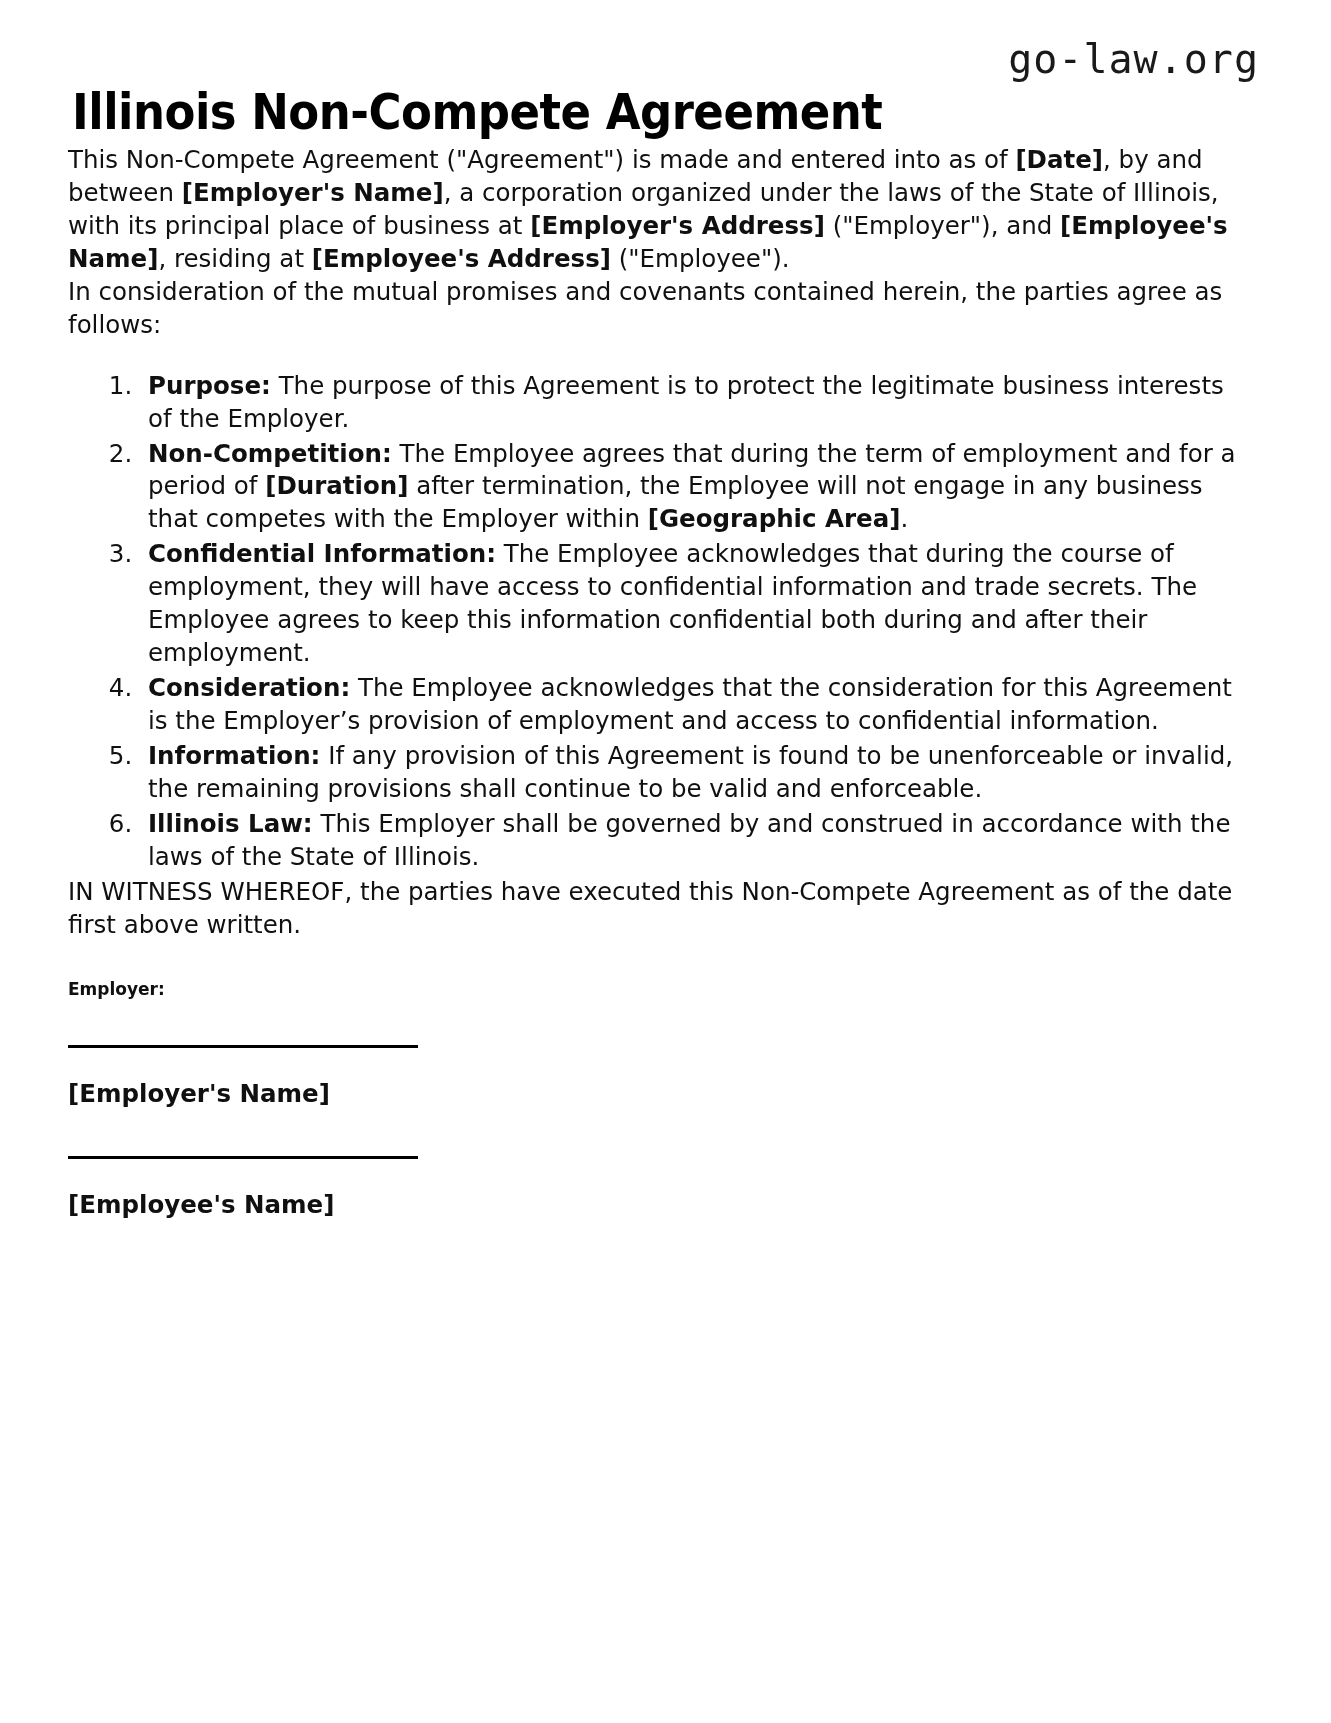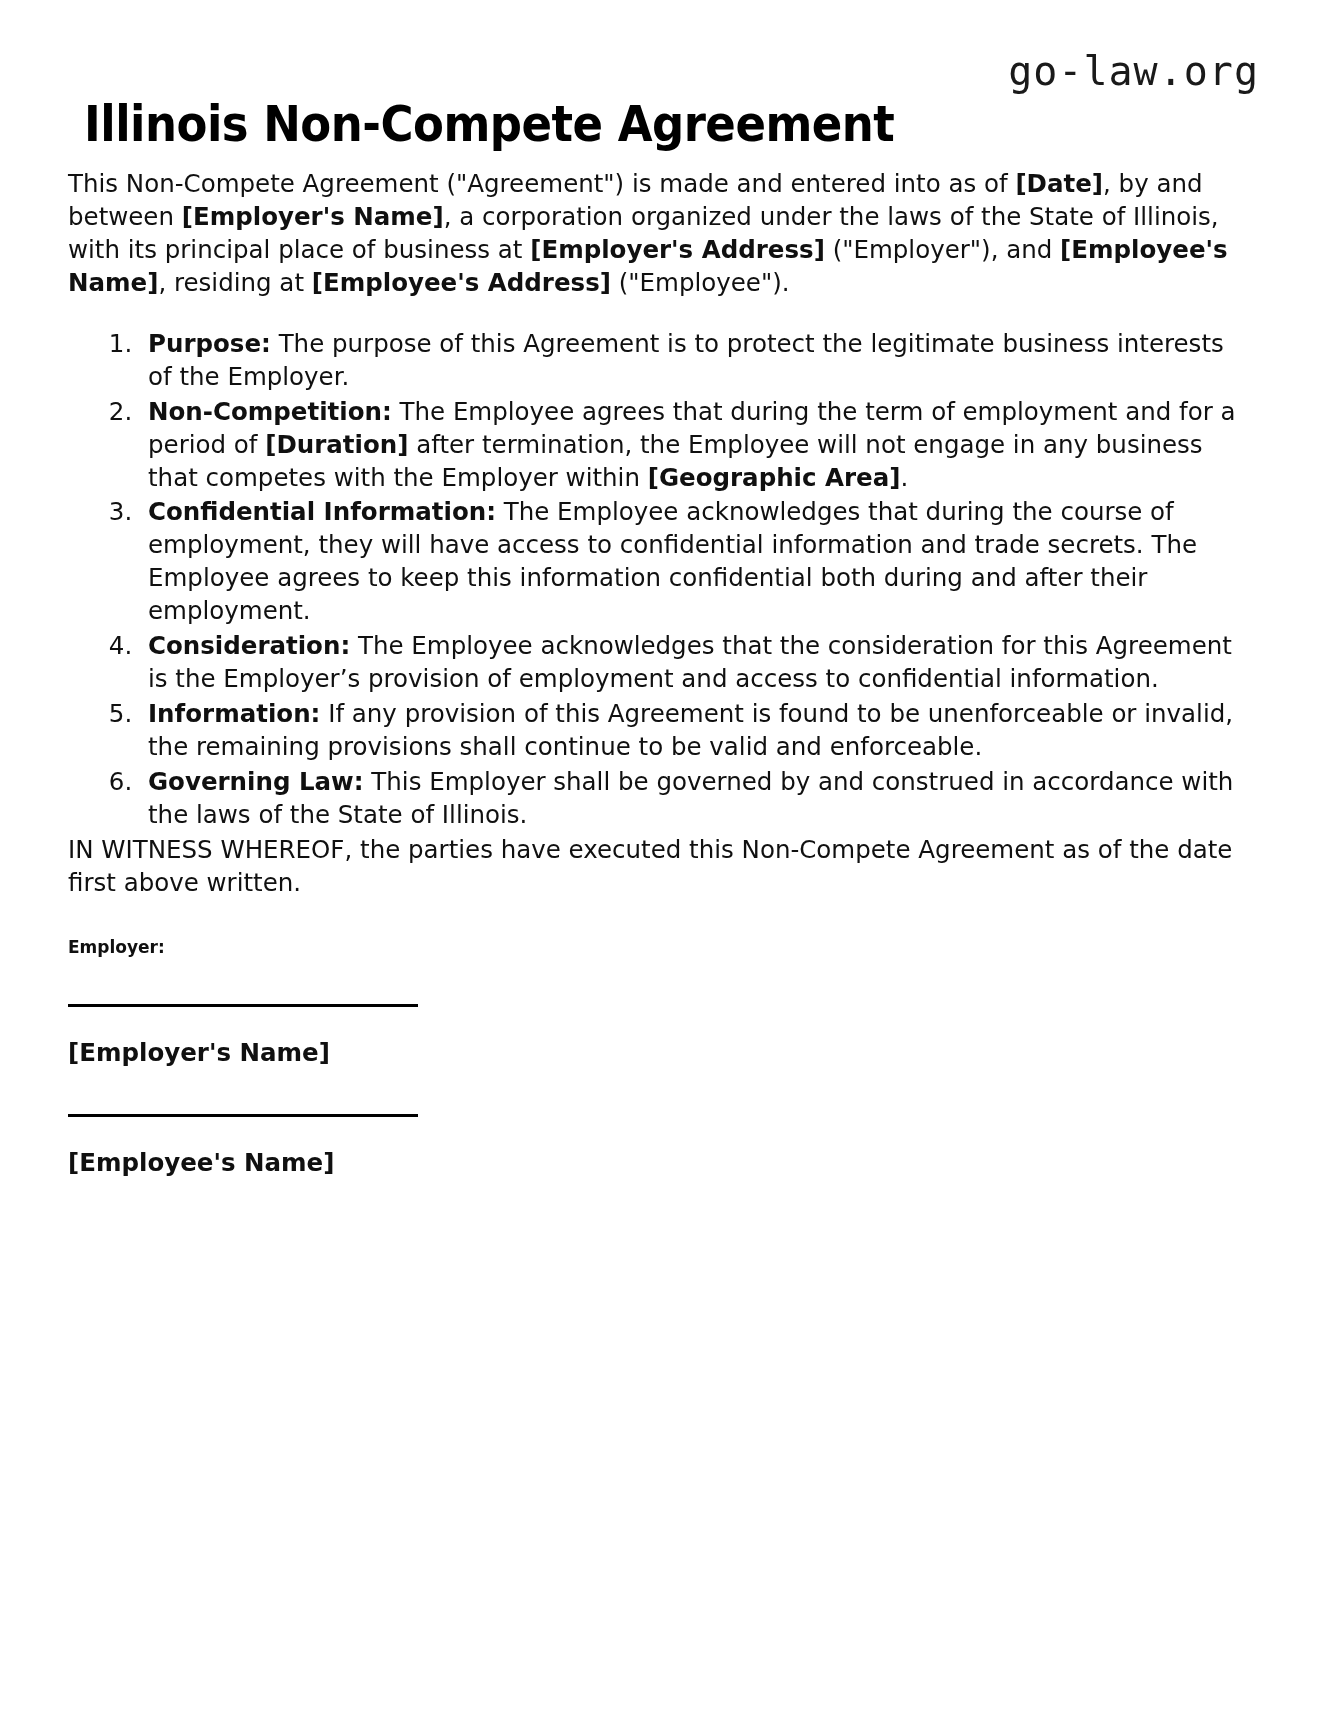--- a/index.html
+++ b/index.html
@@ -34,21 +34,21 @@
     font-family: "DejaVu Sans Mono", "Liberation Mono", monospace;
     font-size: 40px;
     font-weight: 400;
     letter-spacing: 1px;
     color: #1a1a1a;
     white-space: nowrap;
   }
 
   
   .doc-title {
-    margin: 16px;
+    margin: 4px;
     padding-top: 80px;
     font-family: "DejaVu Sans Condensed", "Liberation Sans Narrow", "Liberation Sans", sans-serif;
     font-size: 50px;
     font-weight: 700;
     letter-spacing: -0.5px;
     line-height: 1.12;
     color: #000000;
   }
 
   
@@ -116,34 +116,35 @@
 <div class="page">
 
   <div class="brand">go-law.org</div>
 
   <h1 class="doc-title">Illinois Non-Compete Agreement</h1>
 
   <div class="body-text">
 
     <p class="para para-intro"><span>This Non-Compete Agreement ("Agreement") is made and entered into as of </span><b>[Date]</b><span>, by and between </span><b>[Employer's Name]</b><span>, a corporation organized under the laws of the State of Illinois, with its principal place of business at </span><b>[Employer's Address]</b><span> ("Employer"), and </span><b>[Employee's Name]</b><span>, residing at </span><b>[Employee's Address]</b><span> ("Employee").</span></p>
 
+    <p class="para para-consideration">In consideration of the mutual promises and covenants contained herein, the parties agree as follows:</p>
 
     <ol class="clauses">
 
       <li><b>Purpose:</b><span> The purpose of this Agreement is to protect the legitimate business interests of the Employer.</span></li>
 
       <li><b>Non-Competition:</b><span> The Employee agrees that during the term of employment and for a period of </span><b>[Duration]</b><span> after termination, the Employee will not engage in any business that competes with the Employer within </span><b>[Geographic Area]</b><span>.</span></li>
 
       <li><b>Confidential Information:</b><span> The Employee acknowledges that during the course of employment, they will have access to confidential information and trade secrets. The Employee agrees to keep this information confidential both during and after their employment.</span></li>
 
       <li><b>Consideration:</b><span> The Employee acknowledges that the consideration for this Agreement is the Employer’s provision of employment and access to confidential information.</span></li>
 
       <li><b>Information:</b><span> If any provision of this Agreement is found to be unenforceable or invalid, the remaining provisions shall continue to be valid and enforceable.</span></li>
 
-      <li><b>Governing Law:</b><span> This Employer shall be governed by and construed in accordance with the laws of the State of Illinois.</span></li>
+      <li><b>Illinois Law:</b><span> This Employer shall be governed by and construed in accordance with the laws of the State of Illinois.</span></li>
 
     </ol>
 
     <p class="para para-witness">IN WITNESS WHEREOF, the parties have executed this Non-Compete Agreement as of the date first above written.</p>
 
     <div class="sig-block">
 
       <p class="sig-label">Employer:</p>
       <hr class="sig-line">
       <p class="sig-name">[Employer's Name]</p>

